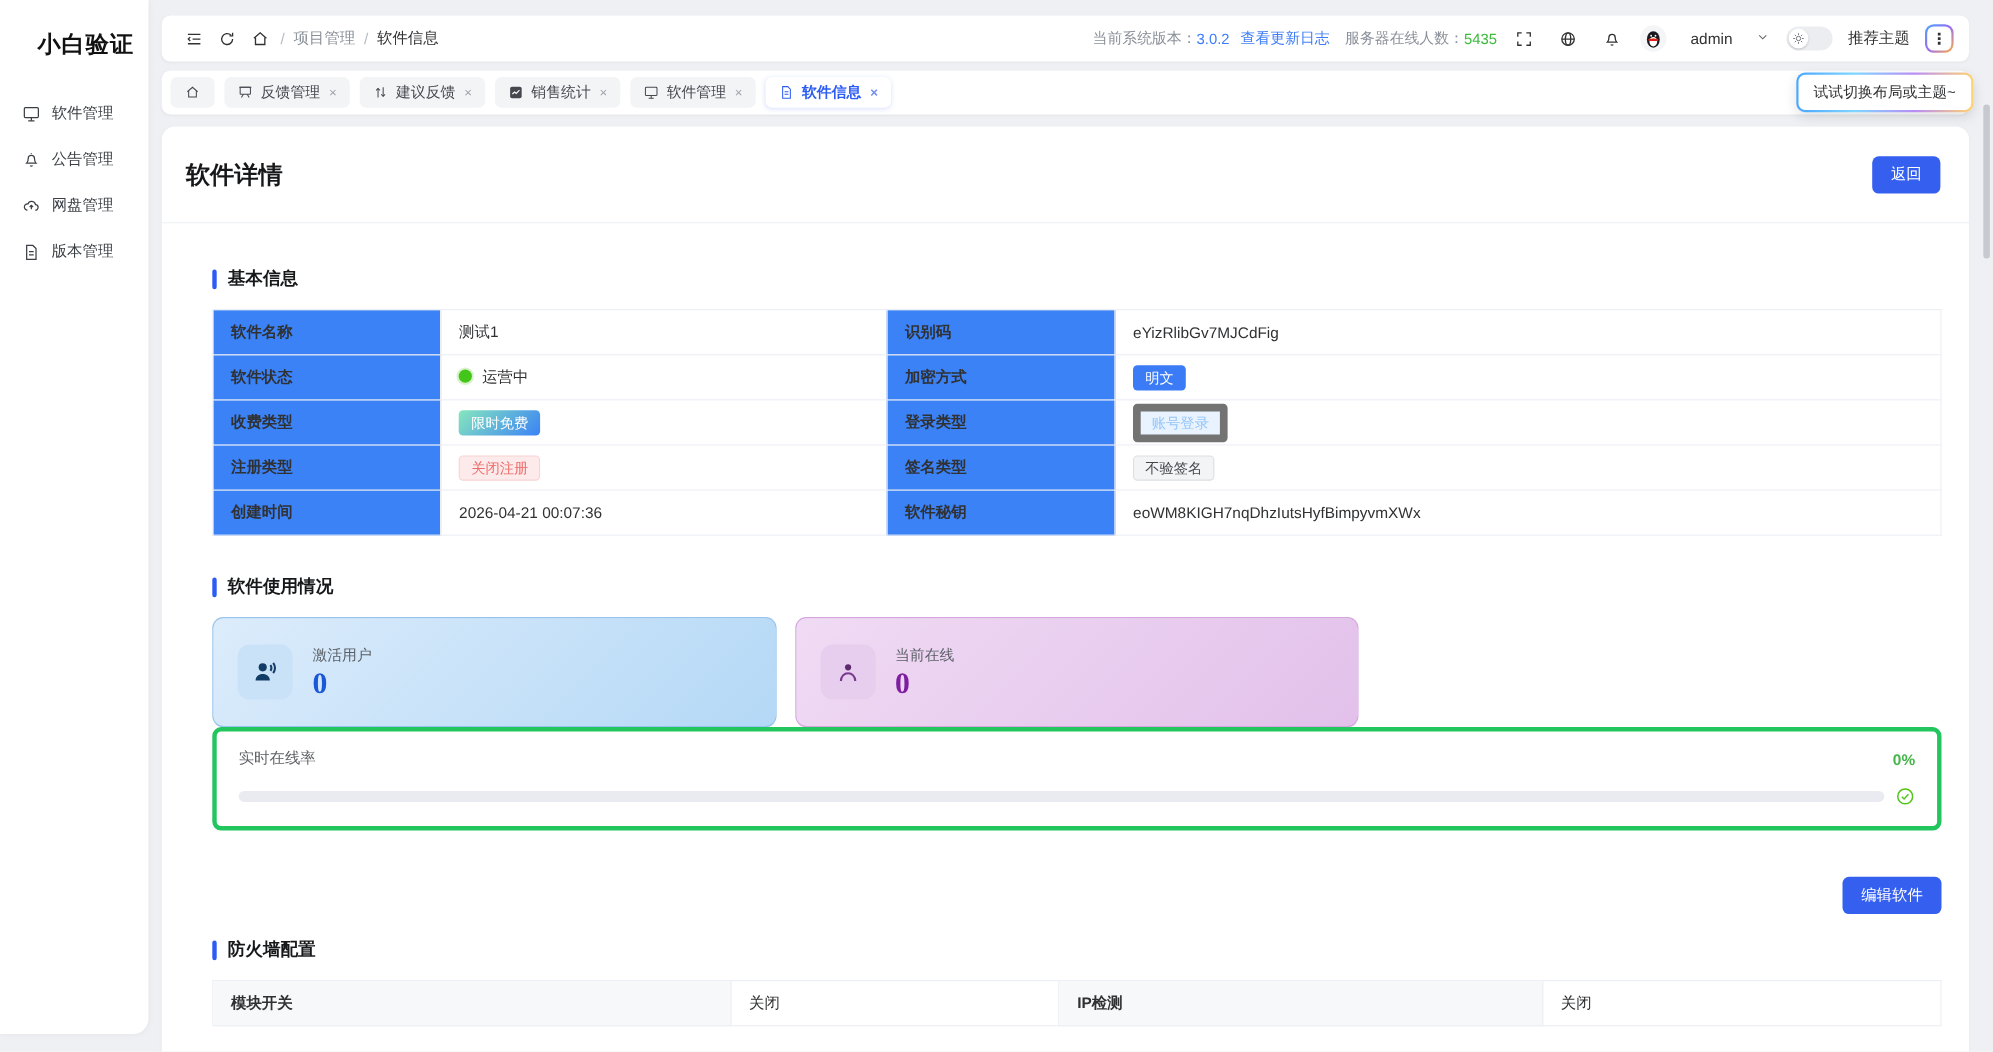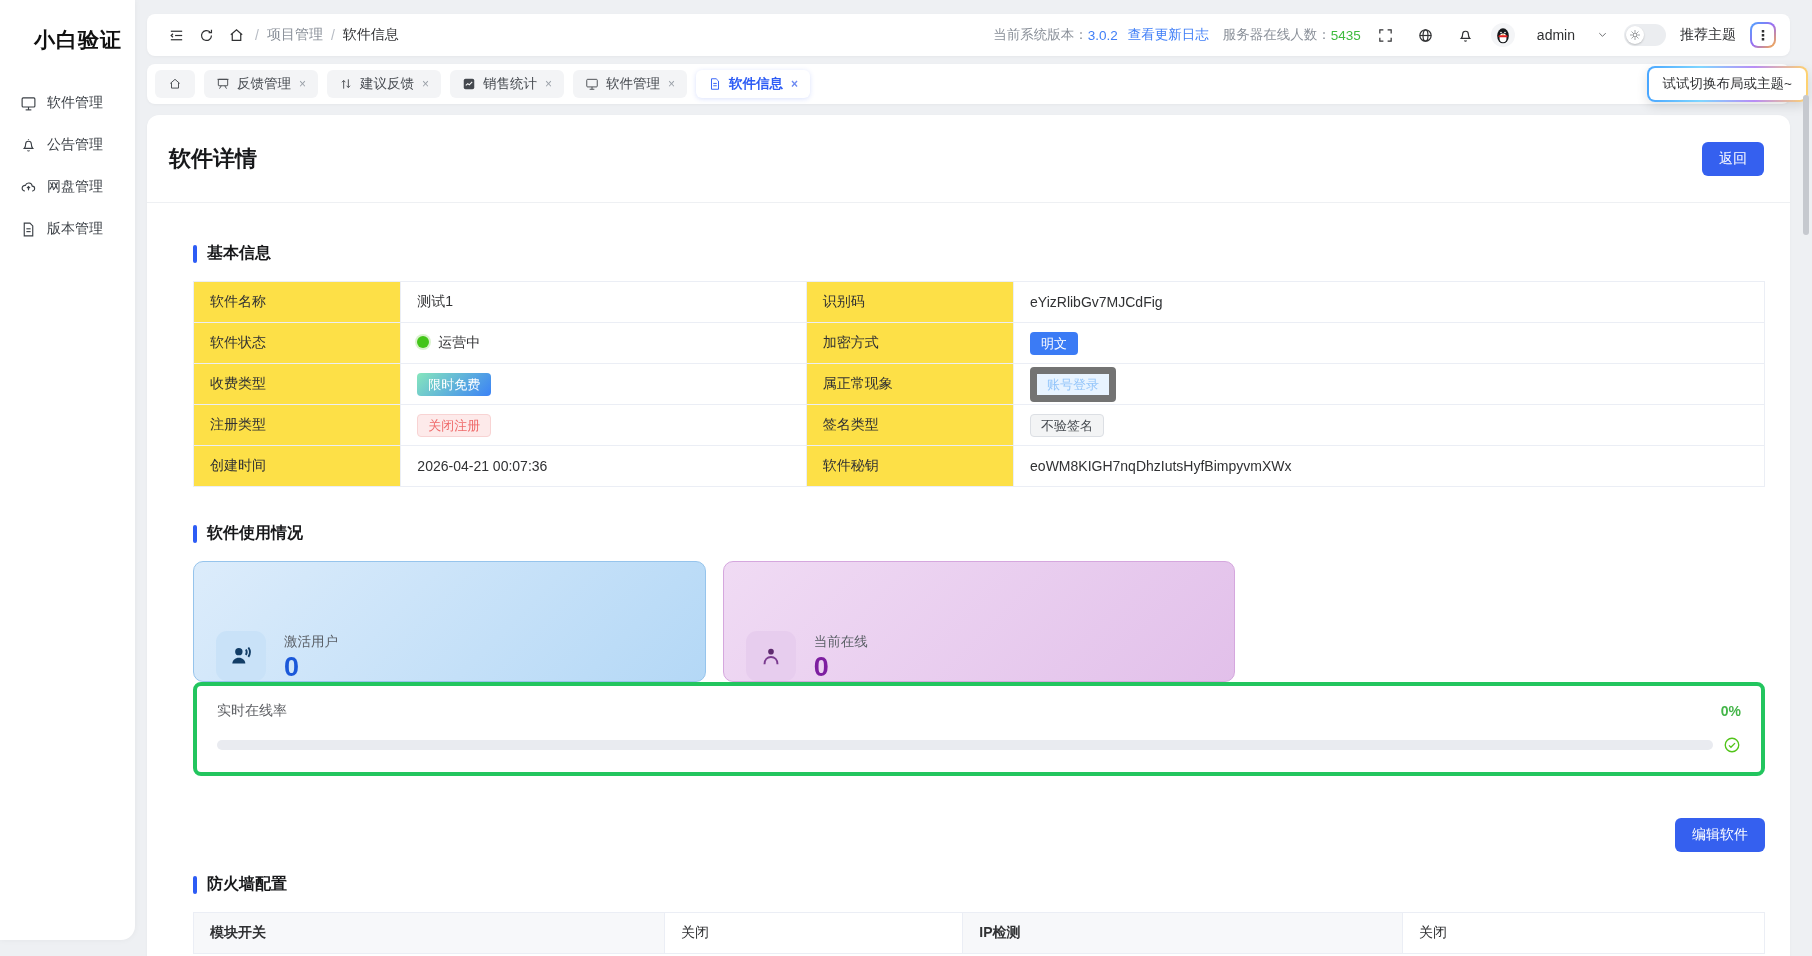--- a/index.html
+++ b/index.html
@@ -42,21 +42,21 @@
     position:relative; cursor:pointer; flex:none; }
   .theme-knob { position:absolute; left:2px; top:2px; width:18px; height:18px; border-radius:50%;
     background:#fff; display:flex; align-items:center; justify-content:center; box-shadow:0 1px 2px rgba(0,0,0,.2); }
   .theme-knob svg { width:12px; height:12px; stroke:#606266; fill:none; stroke-width:1.6; }
   .theme-hint { font-size:14px; color:#303133; margin-left:14px; white-space:nowrap; }
   .kebab { margin-left:14px; width:26px; height:26px; border-radius:8px; padding:2px; cursor:pointer;
     background:linear-gradient(135deg,#49a6ff,#9b6df2,#ffb23e); flex:none; }
   .kebab-inner { width:100%; height:100%; border-radius:6px; background:#fff; display:flex;
     align-items:center; justify-content:center; font-size:14px; color:#303133; font-weight:bold; letter-spacing:0; }
 
-  .tooltip { position:absolute; top:66px; right:4px; z-index:30; border-radius:8px; padding:2px;
+  .tooltip { position:absolute; top:66px; right:18px; z-index:30; border-radius:8px; padding:2px;
     background:linear-gradient(90deg,#49a6ff,#7fd6ff,#b98df5,#ffd36e);
     box-shadow:0 4px 12px rgba(0,0,0,.12); }
   .tooltip-inner { background:#fff; border-radius:6px; padding:7px 14px; font-size:13.5px; color:#303133; white-space:nowrap; }
 
   
   .tabbar { margin-top:8px; height:40px; background:#fff; border-radius:8px; display:flex;
     align-items:center; padding:0 8px; gap:9px; box-shadow:0 1px 3px rgba(0,0,0,.04); }
   .tab { height:28px; border-radius:6px; background:#f3f4f6; display:flex; align-items:center;
     gap:7px; padding:0 12px; font-size:13.5px; color:#45494f; cursor:pointer; white-space:nowrap; }
   .tab svg { width:14px; height:14px; stroke:#45494f; fill:none; stroke-width:1.6; flex:none; }
@@ -75,37 +75,37 @@
   .btn-blue { background:#3560ef; color:#fff; border:none; border-radius:6px; font-size:14px;
     padding:8px 17px; cursor:pointer; font-family:inherit; }
   .content-body { padding:0 25px 0 46px; }
 
   .section-h { display:flex; align-items:center; gap:10px; margin:40px 0 17px; }
   .section-bar { width:4px; height:18px; border-radius:2px; background:#2d5cf5; }
   .section-title { font-size:16px; font-weight:bold; color:#17181a; }
 
   table.info { width:100%; border-collapse:collapse; border:1px solid #ebeef5; font-size:14px; }
   table.info td { border:1px solid #ebeef5; height:41px; padding:0 16px; }
-  td.lbl { background:#fde047; font-weight:normal; color:#303133; width:13.2%; }
+  td.lbl { background:#3b82f6; font-weight:bold; color:#303133; width:13.2%; }
   td.val { color:#303133; }
   td.val-wide { width:47.8%; }
 
   .dot { display:inline-block; width:12px; height:12px; border-radius:50%; background:#43c519;
     box-shadow:0 0 0 2px rgba(82,196,26,.22); margin-right:9px; vertical-align:-1px; }
   .badge { display:inline-block; font-size:13px; border-radius:4px; padding:5px 11px; line-height:1; }
   .b-solid { background:#3b7bf5; color:#fff; }
   .b-grad { background:linear-gradient(135deg,#86e6bd 0%,#3b82f6 100%); color:#fff; }
   .b-lightblue { background:#e8f3ff; color:#94c5fa; border:7px solid #737373; padding:4px 10px; }
   .b-danger { background:#fdeaea; color:#ef6a6a; border:1px solid #f8d3d3; padding:4px 10px; }
   .b-info { background:#f3f4f5; color:#45494f; border:1px solid #dcdfe4; padding:4px 10px; }
 
   
   .cards { display:grid; grid-template-columns:1fr 1fr 1fr; gap:17px; margin-top:14px; }
-  .stat-card { height:121px; border-radius:10px; display:flex; align-items:flex-end; gap:18px;
-    padding:0 22px; border:1px solid transparent; }
+  .stat-card { height:100px; border-radius:10px; display:flex; align-items:center; gap:18px;
+    padding:0 22px; border:1px solid transparent;font-family:Liberation Serif, serif; }
   .stat-card.blue { background:linear-gradient(135deg,#dcecfb 0%,#b4d8f6 100%); border-color:#96c4ec; }
   .stat-card.purple { background:linear-gradient(135deg,#f0dbf4 0%,#e2c0ea 100%); border-color:#d5a7de; }
   .stat-card.green { background:linear-gradient(135deg,#e0f1e3 0%,#c6e7cf 100%); border-color:#a7d6b2; }
   .stat-icon { width:50px; height:50px; border-radius:11px; display:flex; align-items:center;
     justify-content:center; flex:none; }
   .blue .stat-icon { background:#c9e2f8; }
   .purple .stat-icon { background:#e7cdee; }
   .green .stat-icon { background:#cfe9d6; }
   .stat-label { font-size:13.5px; color:#5a5f66; }
   .stat-num { font-size:27px; font-weight:bold; margin-top:3px; line-height:1; }
@@ -353,21 +353,21 @@
           </tr>
           <tr>
             <td class="lbl">软件状态</td>
             <td class="val"><span class="dot"></span><span>运营中</span></td>
             <td class="lbl">加密方式</td>
             <td class="val val-wide"><span class="badge b-solid">明文</span></td>
           </tr>
           <tr>
             <td class="lbl">收费类型</td>
             <td class="val"><span class="badge b-grad">限时免费</span></td>
-            <td class="lbl">属正常现象</td>
+            <td class="lbl">登录类型</td>
             <td class="val val-wide"><span class="badge b-lightblue">账号登录</span></td>
           </tr>
           <tr>
             <td class="lbl">注册类型</td>
             <td class="val"><span class="badge b-danger">关闭注册</span></td>
             <td class="lbl">签名类型</td>
             <td class="val val-wide"><span class="badge b-info">不验签名</span></td>
           </tr>
           <tr>
             <td class="lbl">创建时间</td>

